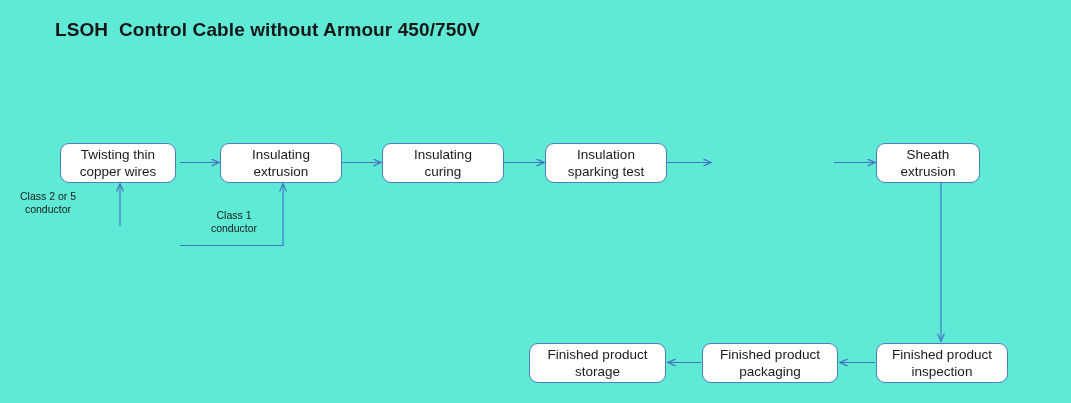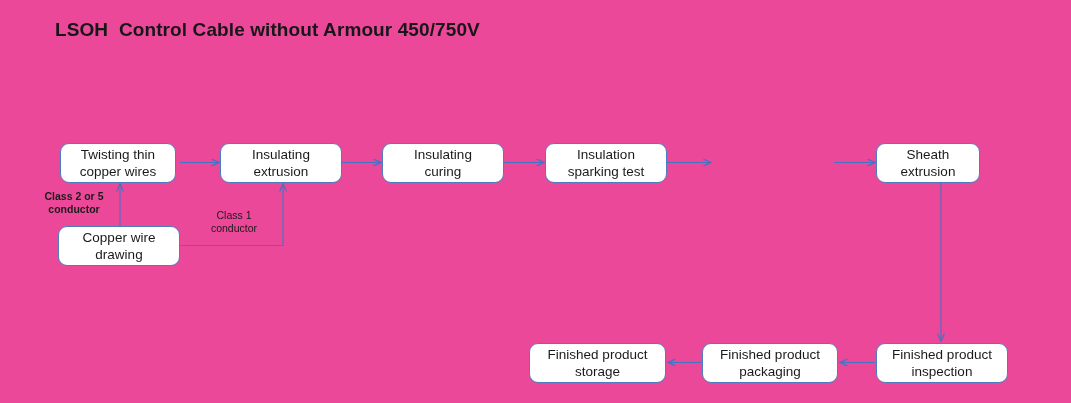--- a/index.html
+++ b/index.html
@@ -8,21 +8,21 @@
     background: #ffffff;
   }
   body {
     font-family: "Liberation Sans", sans-serif;
     -webkit-font-smoothing: antialiased;
   }
   #canvas {
     position: relative;
     width: 1071px;
     height: 403px;
-    background: #ec4899;
+    background: #5eead4;
     overflow: hidden;
   }
   
   #title-block {
     position: absolute;
     left: 55px;
     top: 16px;
     width: 700px;
   }
   #title-block .title-line {
@@ -125,26 +125,22 @@
     <span class="node-label">Insulation
 sparking test</span>
   </div>
 
 
   <div class="node" style="left:876px; top:143px; width:104px; height:40px;">
     <span class="node-label">Sheath
 extrusion</span>
   </div>
 
-  <div class="node" style="left:58px; top:226px; width:122px; height:40px;">
-    <span class="node-label">Copper wire
-drawing</span>
-  </div>
 
-  <div class="annot" style="left:28px; top:190px; width:92px;font-weight:bold;">Class 2 or 5
+  <div class="annot" style="left:2px; top:190px; width:92px;">Class 2 or 5
 conductor</div>
 
   <div class="annot" style="left:194px; top:209px; width:80px;">Class 1
 conductor</div>
 
   <div class="node" style="left:876px; top:343px; width:132px; height:40px;">
     <span class="node-label">Finished product
 inspection</span>
   </div>
 

